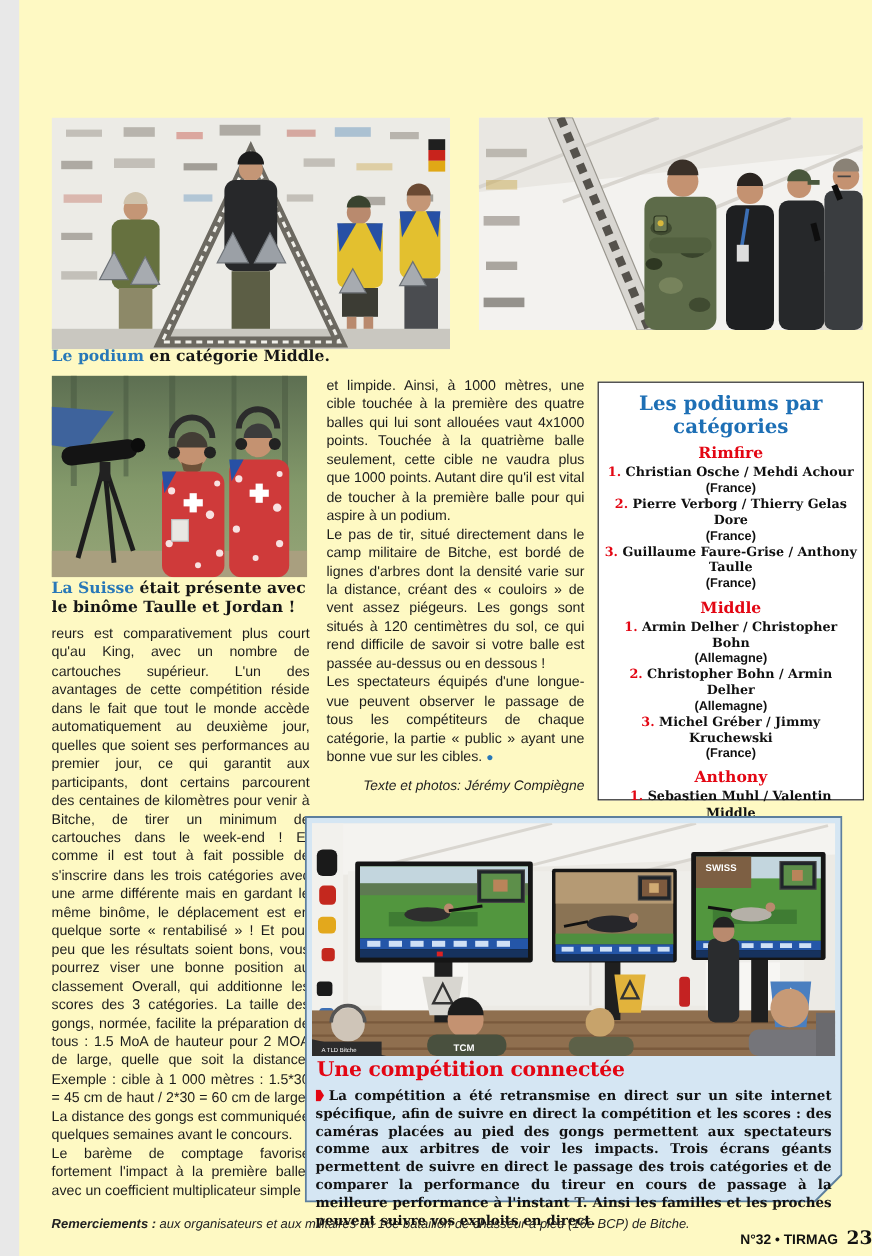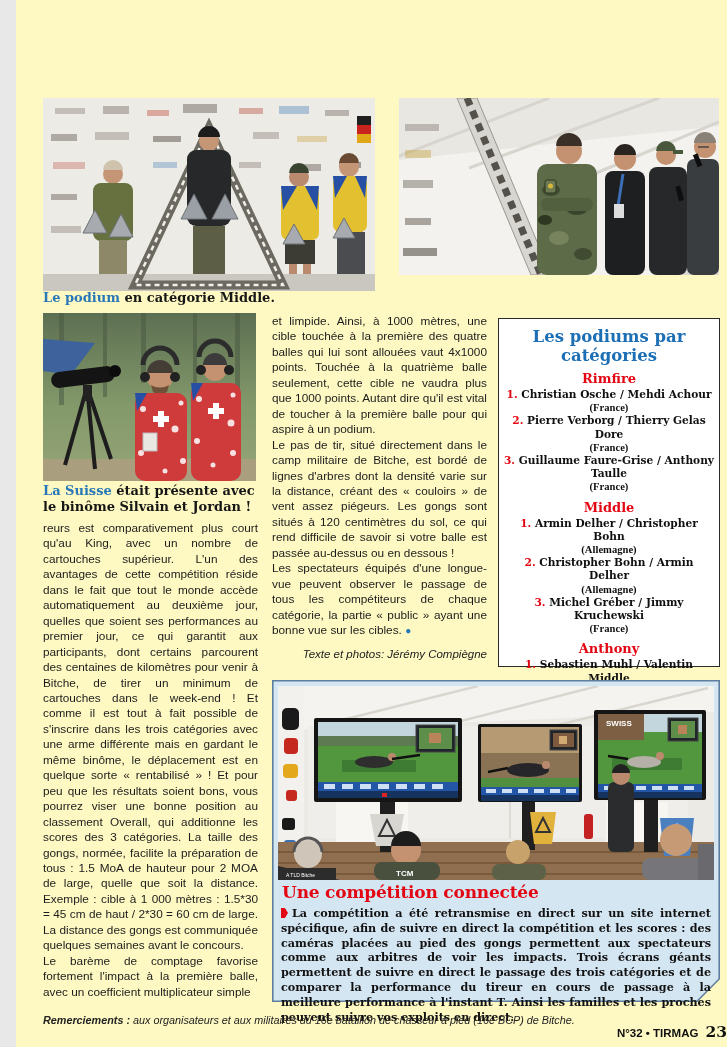--- a/index.html
+++ b/index.html
@@ -17,21 +17,21 @@
   .blue-dot{color:#2878b8;font-size:10px;}
   .byline{font-style:italic;font-size:11.5px;text-align:right;margin-top:9px;color:#222;}
 
   
   .podiums-box{border:1.4px solid #2a2a2a;background:#ffffff;box-sizing:border-box;
                text-align:center;padding:7px 4px 20px;}
   .pbox-title{font-family:"DejaVu Serif",serif;font-weight:bold;font-size:16.5px;color:#1d6fb5;margin:1px 0 3px;}
   .cat-name{font-family:"DejaVu Serif",serif;font-weight:bold;font-size:13px;color:#e30613;margin:6px 0 2px;}
   .entry{font-family:"DejaVu Serif",serif;font-weight:bold;font-size:10.6px;line-height:13.2px;color:#101010;}
   .entry .rank{color:#e30613;}
-  .country{font-family:Liberation Serif, serif;font-weight:bold;font-size:10.6px;line-height:13.2px;color:#101010;}
+  .country{font-family:Liberation Sans, sans-serif;font-weight:bold;font-size:10.6px;line-height:13.2px;color:#101010;}
 
   
   .cbox-title{font-family:"DejaVu Serif",serif;font-weight:bold;font-size:17px;color:#e30613;letter-spacing:-0.2px;}
   .cbox-text{font-family:"DejaVu Serif",serif;font-weight:bold;font-size:11.2px;line-height:14.8px;
              text-align:justify;color:#121212;}
   .bullet-shape{display:inline-block;width:7px;height:10px;background:#e30613;vertical-align:-1px;margin-right:4px;
                 clip-path:polygon(0 0,55% 0,100% 50%,55% 100%,0 100%);}
 
   
   .foot-thanks{font-style:italic;font-size:10.8px;color:#222;}
@@ -256,21 +256,21 @@
           <circle cx="154" cy="128" r="3"></circle>
             <circle cx="190" cy="140" r="3"></circle>
             <circle cx="170" cy="152" r="2.5"></circle>
         </g>
         <rect x="170" y="90" width="6" height="16" fill="#fff"></rect>
           <rect x="165" y="95" width="16" height="6" fill="#fff"></rect>
       </g>
     </svg>
   </div>
   <p class="caption abs" style="left:27px;top:483px;width:216px;margin:0;">
-    <span class="lead">La Suisse</span><span> était présente avec le binôme Silvain et Jordan !</span>
+    <span class="lead">La Suisse</span><span> était présente avec le binôme Taulle et Jordan !</span>
   </p>
 
   <div class="bodycol abs" style="left:27px;top:521px;width:215px;">
     <p>reurs est comparativement plus court qu'au King, avec un nombre de cartouches supérieur. L'un des avantages de cette compétition réside dans le fait que tout le monde accède automatiquement au deuxième jour, quelles que soient ses performances au premier jour, ce qui garantit aux participants, dont certains parcourent des centaines de kilomètres pour venir à Bitche, de tirer un minimum de cartouches dans le week-end ! Et comme il est tout à fait possible de s'inscrire dans les trois catégories avec une arme différente mais en gardant le même binôme, le déplacement est en quelque sorte « rentabilisé » ! Et pour peu que les résultats soient bons, vous pourrez viser une bonne position au classement Overall, qui additionne les scores des 3 catégories. La taille des gongs, normée, facilite la préparation de tous : 1.5 MoA de hauteur pour 2 MOA de large, quelle que soit la distance. Exemple : cible à 1 000 mètres : 1.5*30 = 45 cm de haut / 2*30 = 60 cm de large. La distance des gongs est communiquée quelques semaines avant le concours.</p>
     <p>Le barème de comptage favorise fortement l'impact à la première balle, avec un coefficient multiplicateur simple</p>
   </div>
 
   <div class="bodycol abs" style="left:256px;top:314px;width:215px;">
     <p>et limpide. Ainsi, à 1000 mètres, une cible touchée à la première des quatre balles qui lui sont allouées vaut 4x1000 points. Touchée à la quatrième balle seulement, cette cible ne vaudra plus que 1000 points. Autant dire qu'il est vital de toucher à la première balle pour qui aspire à un podium.</p>
     <p>Le pas de tir, situé directement dans le camp militaire de Bitche, est bordé de lignes d'arbres dont la densité varie sur la distance, créant des « couloirs » de vent assez piégeurs. Les gongs sont situés à 120 centimètres du sol, ce qui rend difficile de savoir si votre balle est passée au-dessus ou en dessous !</p>
@@ -299,21 +299,21 @@
 
     <div class="cat-name">Anthony</div>
     <div class="entry"><span class="rank">1.</span><span> Sebastien Muhl / Valentin Middle</span></div>
     <div class="country">(France)</div>
     <div class="entry"><span class="rank">2.</span><span> Anne Straus / Pit Jomé</span></div>
     <div class="country">(Pays-Bas)</div>
     <div class="entry"><span class="rank">3.</span><span> Philippe Mercier / Simon Fiorotto</span></div>
     <div class="country">(France)</div>
   </div>
 
-  <div class="abs" style="left:256px;top:680px;width:448px;height:322px;">
+  <div class="abs" style="left:238px;top:680px;width:448px;height:322px;">
     <svg class="abs" style="left:0;top:0;" width="448" height="322" viewBox="0 0 448 322">
       <path d="M0.8 0.8 H447.2 V299 L425 321.2 H0.8 Z" fill="#d5e6f3" stroke="#5d7f9d" stroke-width="1.6"></path>
     </svg>
 
     <div class="abs" style="left:6px;top:6px;width:436px;height:194px;">
       <svg width="436" height="194" viewBox="0 0 436 194">
         <rect width="436" height="194" fill="#eceae5"></rect>
         <polygon points="0,0 436,0 436,26 0,44" fill="#f4f3f0"></polygon>
         <line x1="40" y1="40" x2="200" y2="0" stroke="#d9d6d0" stroke-width="2.5"></line>
         <line x1="140" y1="46" x2="320" y2="0" stroke="#d9d6d0" stroke-width="2.5"></line>

